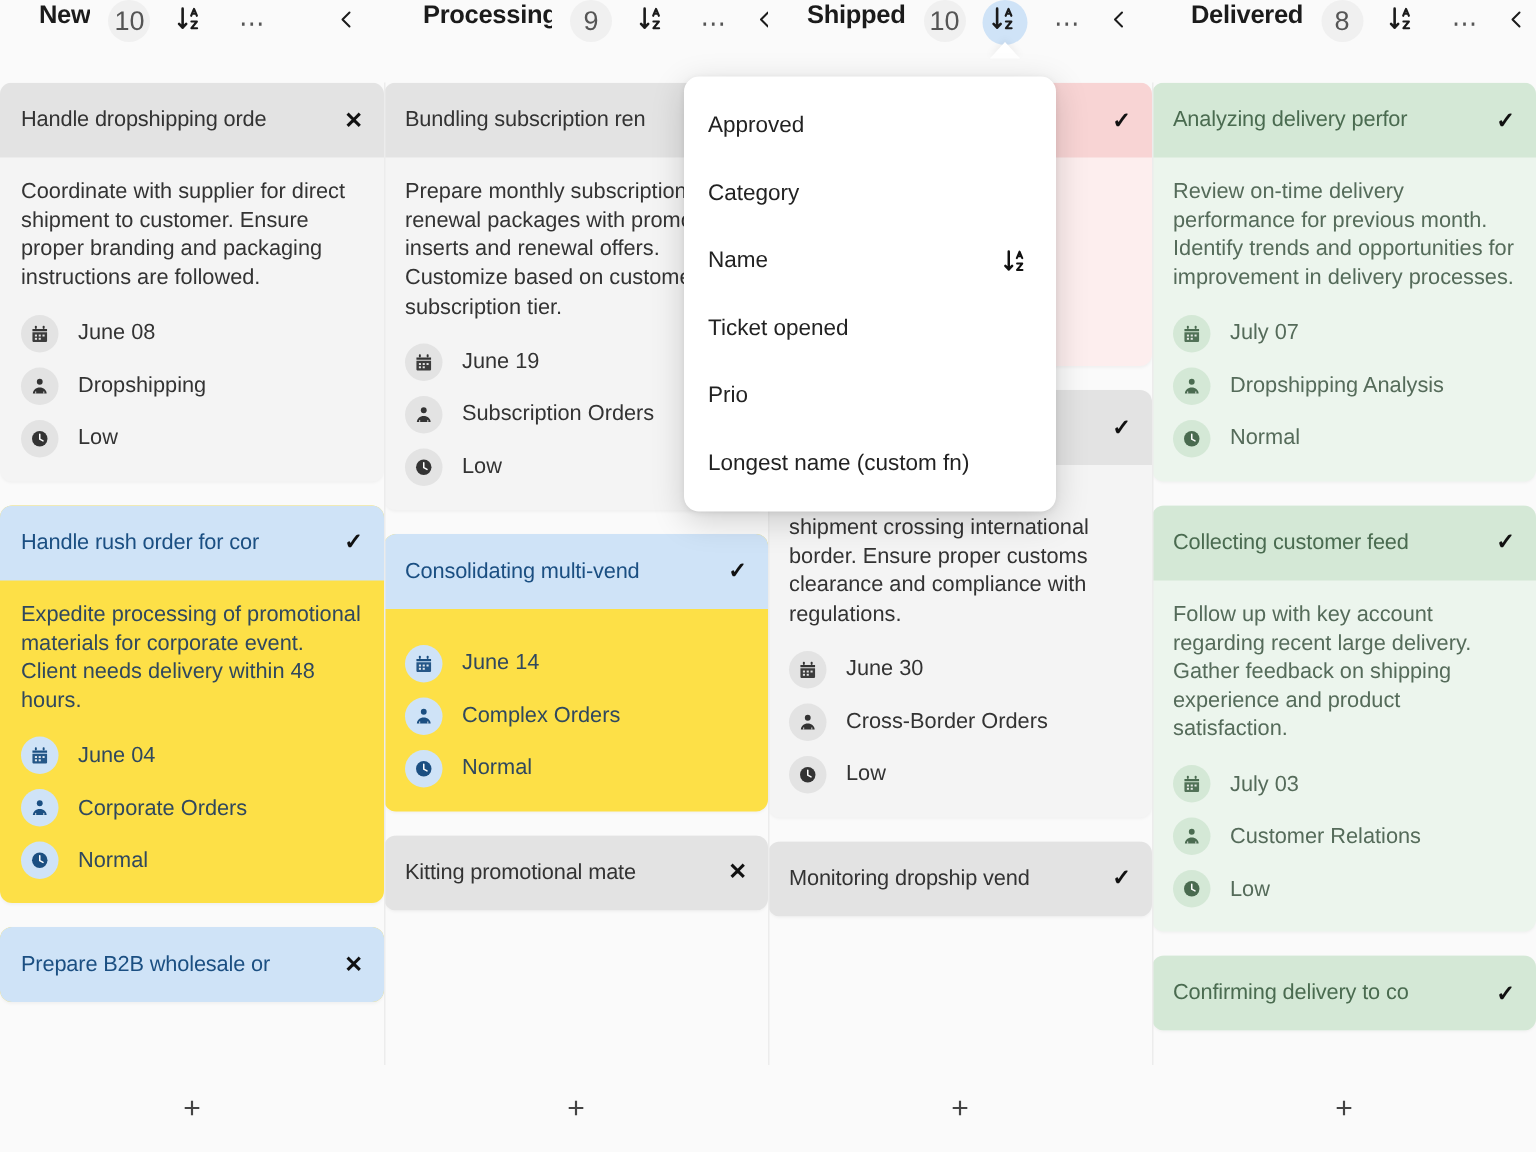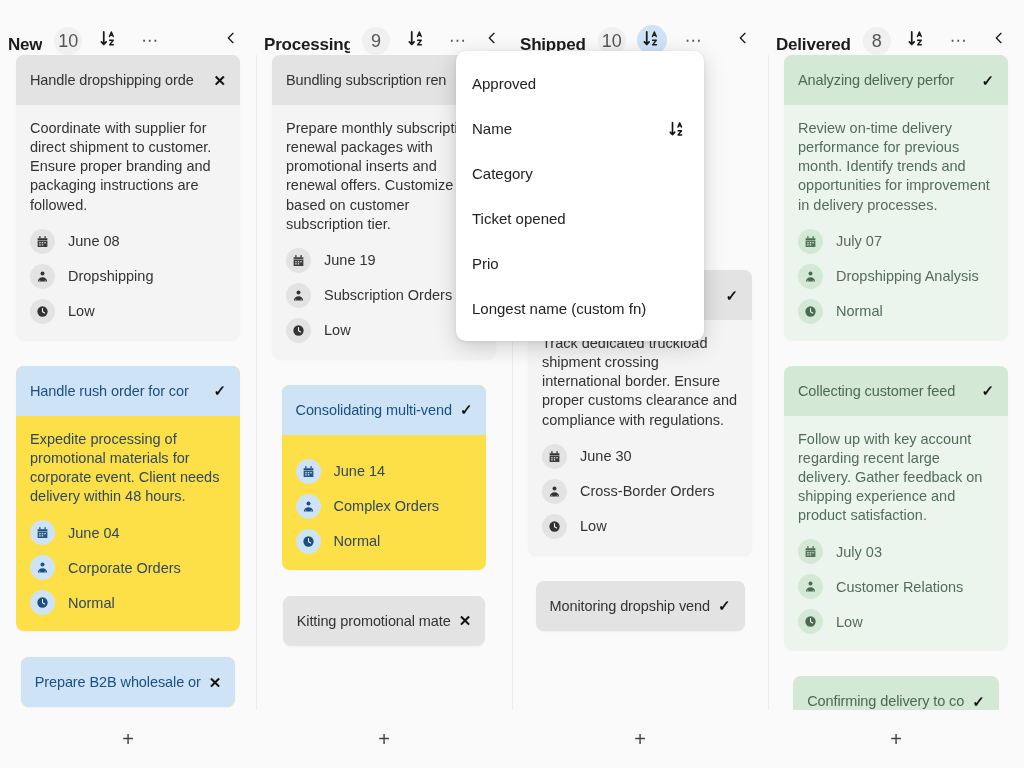--- a/index.html
+++ b/index.html
@@ -34,22 +34,22 @@
     left: 0; top: 0; bottom: 0;
     width: 1px;
     background: #ececec;
   }
 
   
   .col-head {
     height: 55px;
     flex: 0 0 55px;
     display: flex;
-    align-items: flex-end;
-    padding: 0 10px 0 8px;
+    align-items: flex-start;
+    padding: 0 10px 0 26px;
     gap: 4px;
     background: #fafafa;
     position: relative;
     z-index: 3;
   }
   .col-title {
     font-size: 17px;
     font-weight: 700;
     color: #1b1b1b;
     letter-spacing: -0.2px;
@@ -100,26 +100,25 @@
     border-left: 10px solid transparent;
     border-right: 10px solid transparent;
     border-bottom: 11px solid #ffffff;
     filter: drop-shadow(0 -2px 2px rgba(0,0,0,0.05));
     z-index: 40;
   }
 
   
   .col-body {
     flex: 1 1 auto;
-    padding: 0 16px;
+    padding: 0 0;
     display: flex;
     flex-direction: column;
-    gap: 26px;
+    gap: 16px;
     overflow: hidden;
-    align-items: center;
   }
 
   .card {
     border-radius: 8px;
     overflow: hidden;
     flex: 0 0 auto;
     box-shadow: 0 1px 2px rgba(0,0,0,0.04);
   }
   .card-head {
     height: 50px;
@@ -719,33 +718,33 @@
       </div>
       <div class="col-foot">
         <div class="add-btn">+</div>
       </div>
     </div>
     <div class="menu">
       <div class="menu-item">
         <span class="menu-label">Approved</span>
       </div>
       <div class="menu-item">
+        <span class="menu-label">Category</span>
+      </div>
+      <div class="menu-item">
         <span class="menu-label">Name</span>
         <span class="menu-sort-icon">
           <svg width="18" height="18" viewBox="0 0 24 24" fill="none">
             <path d="M6 3.5v16M6 19.5l-3-3.2M6 19.5l3-3.2" stroke="#111111" stroke-width="2.2" stroke-linecap="round" stroke-linejoin="round"></path>
             <path d="M13.2 9.5l2.4-5.8 2.4 5.8M14.1 7.8h3" stroke="#111111" stroke-width="1.8" stroke-linecap="round" stroke-linejoin="round"></path>
             <path d="M13.4 14.3h4.6L13.4 20h4.8" stroke="#111111" stroke-width="1.8" stroke-linecap="round" stroke-linejoin="round"></path>
           </svg>
         </span>
       </div>
       <div class="menu-item">
-        <span class="menu-label">Category</span>
-      </div>
-      <div class="menu-item">
         <span class="menu-label">Ticket opened</span>
       </div>
       <div class="menu-item">
         <span class="menu-label">Prio</span>
       </div>
       <div class="menu-item">
         <span class="menu-label">Longest name (custom fn)</span>
       </div>
     </div>
   </div>

